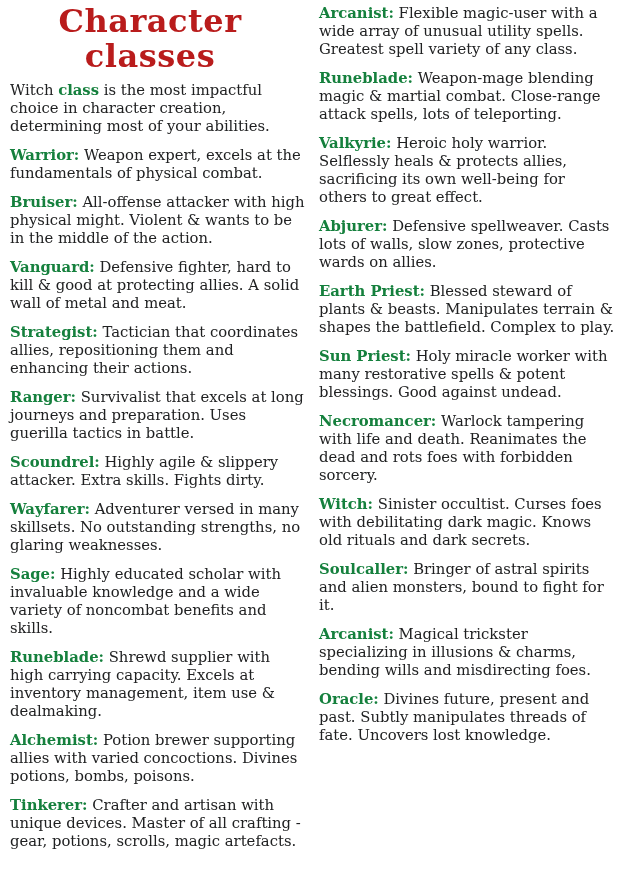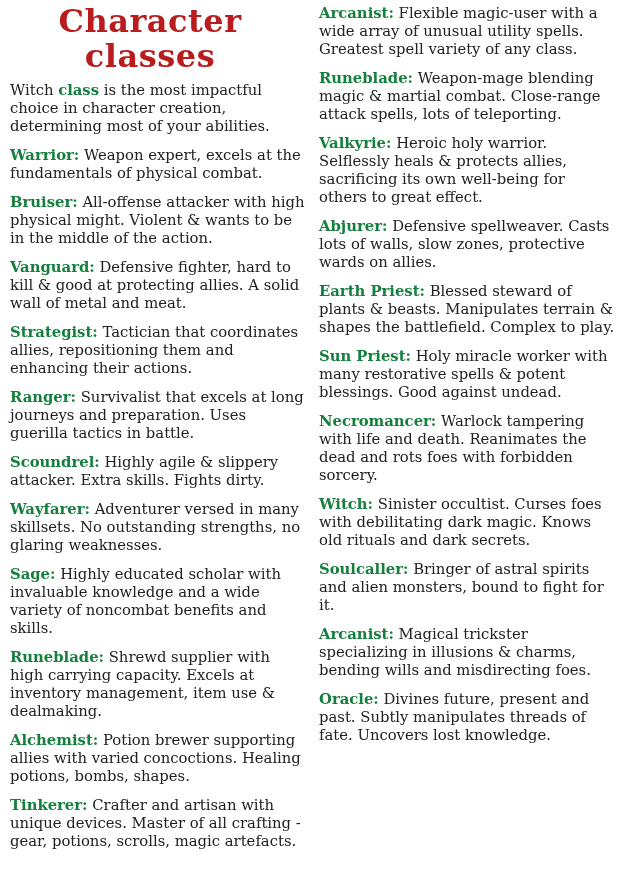--- a/index.html
+++ b/index.html
@@ -53,21 +53,21 @@
     <div class="entries" id="left-entries">
         <p class="entry"><b class="class-name">Warrior:</b> <span class="class-desc">Weapon expert, excels at the fundamentals of physical combat.</span></p>
         <p class="entry"><b class="class-name">Bruiser:</b> <span class="class-desc">All-offense attacker with high physical might. Violent &amp; wants to be in the middle of the action.</span></p>
         <p class="entry"><b class="class-name">Vanguard:</b> <span class="class-desc">Defensive fighter, hard to kill &amp; good at protecting allies. A solid wall of metal and meat.</span></p>
         <p class="entry"><b class="class-name">Strategist:</b> <span class="class-desc">Tactician that coordinates allies, repositioning them and enhancing their actions.</span></p>
         <p class="entry"><b class="class-name">Ranger:</b> <span class="class-desc">Survivalist that excels at long journeys and preparation. Uses guerilla tactics in battle.</span></p>
         <p class="entry"><b class="class-name">Scoundrel:</b> <span class="class-desc">Highly agile &amp; slippery attacker. Extra skills. Fights dirty.</span></p>
         <p class="entry"><b class="class-name">Wayfarer:</b> <span class="class-desc">Adventurer versed in many skillsets. No outstanding strengths, no glaring weaknesses.</span></p>
         <p class="entry"><b class="class-name">Sage:</b> <span class="class-desc">Highly educated scholar with invaluable knowledge and a wide variety of noncombat benefits and skills.</span></p>
         <p class="entry"><b class="class-name">Runeblade:</b> <span class="class-desc">Shrewd supplier with high carrying capacity. Excels at inventory management, item use &amp; dealmaking.</span></p>
-        <p class="entry"><b class="class-name">Alchemist:</b> <span class="class-desc">Potion brewer supporting allies with varied concoctions. Healing potions, bombs, shapes.</span></p>
+        <p class="entry"><b class="class-name">Alchemist:</b> <span class="class-desc">Potion brewer supporting allies with varied concoctions. Divines potions, bombs, poisons.</span></p>
         <p class="entry"><b class="class-name">Tinkerer:</b> <span class="class-desc">Crafter and artisan with unique devices. Master of all crafting - gear, potions, scrolls, magic artefacts.</span></p>
       </div>
   </div>
   <div class="col">
     <div class="entries" id="right-entries">
         <p class="entry"><b class="class-name">Arcanist:</b> <span class="class-desc">Flexible magic-user with a wide array of unusual utility spells. Greatest spell variety of any class.</span></p>
         <p class="entry"><b class="class-name">Runeblade:</b> <span class="class-desc">Weapon-mage blending magic &amp; martial combat. Close-range attack spells, lots of teleporting.</span></p>
         <p class="entry"><b class="class-name">Valkyrie:</b> <span class="class-desc">Heroic holy warrior. Selflessly heals &amp; protects allies, sacrificing its own well-being for others to great effect.</span></p>
         <p class="entry"><b class="class-name">Abjurer:</b> <span class="class-desc">Defensive spellweaver. Casts lots of walls, slow zones, protective wards on allies.</span></p>
         <p class="entry"><b class="class-name">Earth Priest:</b> <span class="class-desc">Blessed steward of plants &amp; beasts. Manipulates terrain &amp; shapes the battlefield. Complex to play.</span></p>

